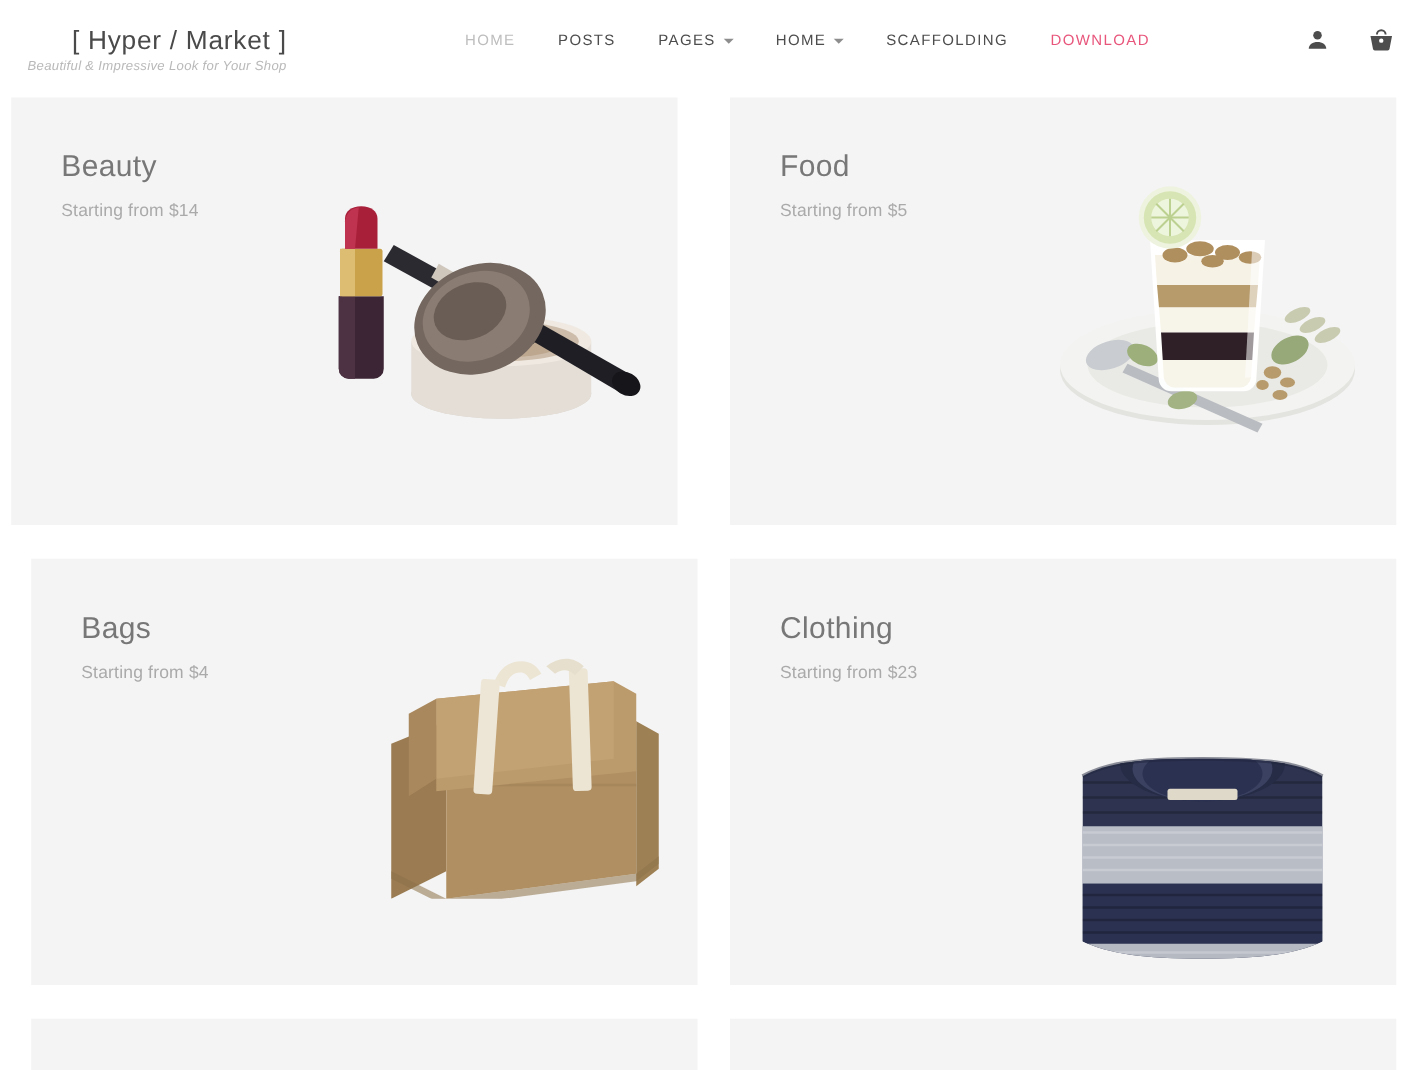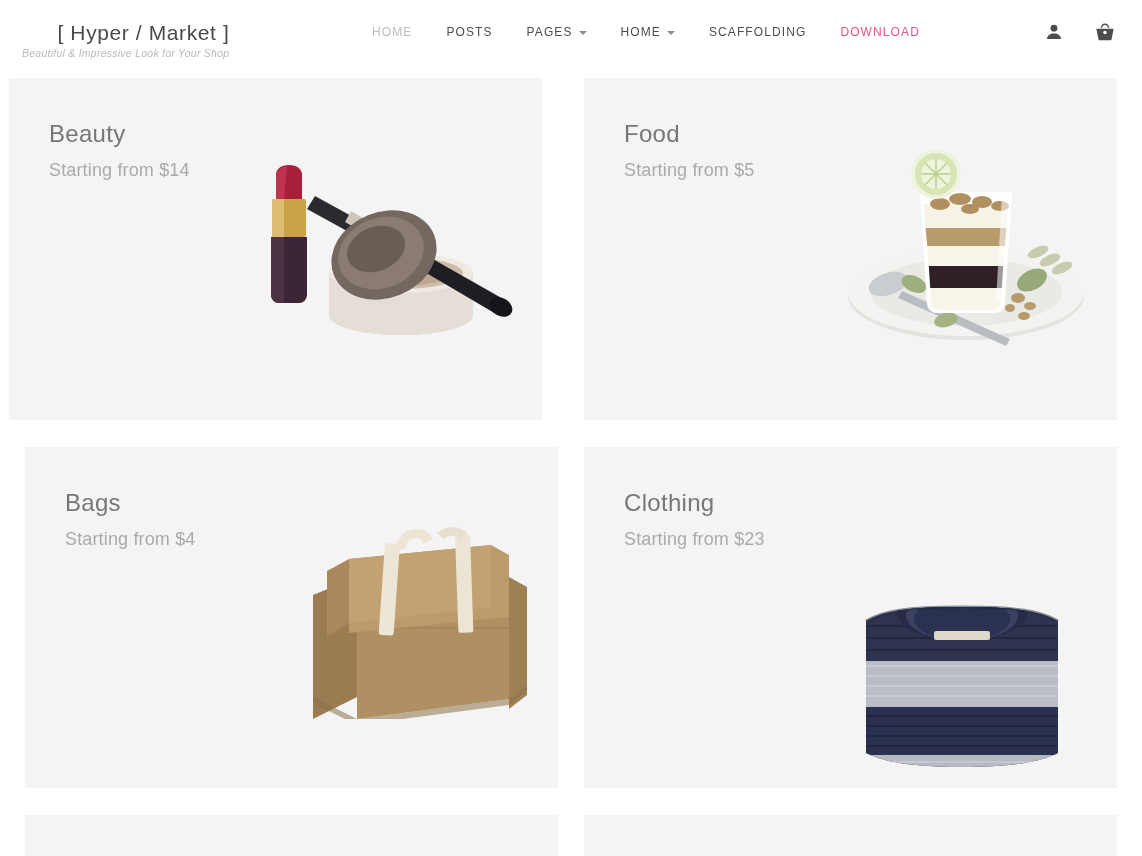--- a/index.html
+++ b/index.html
@@ -62,21 +62,21 @@
     background: #f4f4f4;
     overflow: hidden;
   }
   .card-title {
     position: absolute; left: 40px; top: 42px;
     font-size: 24px; font-weight: 400; color: #777777;
     letter-spacing: 0.3px; line-height: 28px;
   }
   .card-price {
     position: absolute; left: 40px; top: 82px;
-    font-size: 18px; color: #aaaaaa; letter-spacing: 0.15px;
+    font-size: 14px; color: #aaaaaa; letter-spacing: 0.15px;
   }
   .card-art { position: absolute; line-height: 0; }
 
   .empty-card { background: #f4f4f4; }
 </style>
 </head>
 <body>
 
 <div class="header">
 

